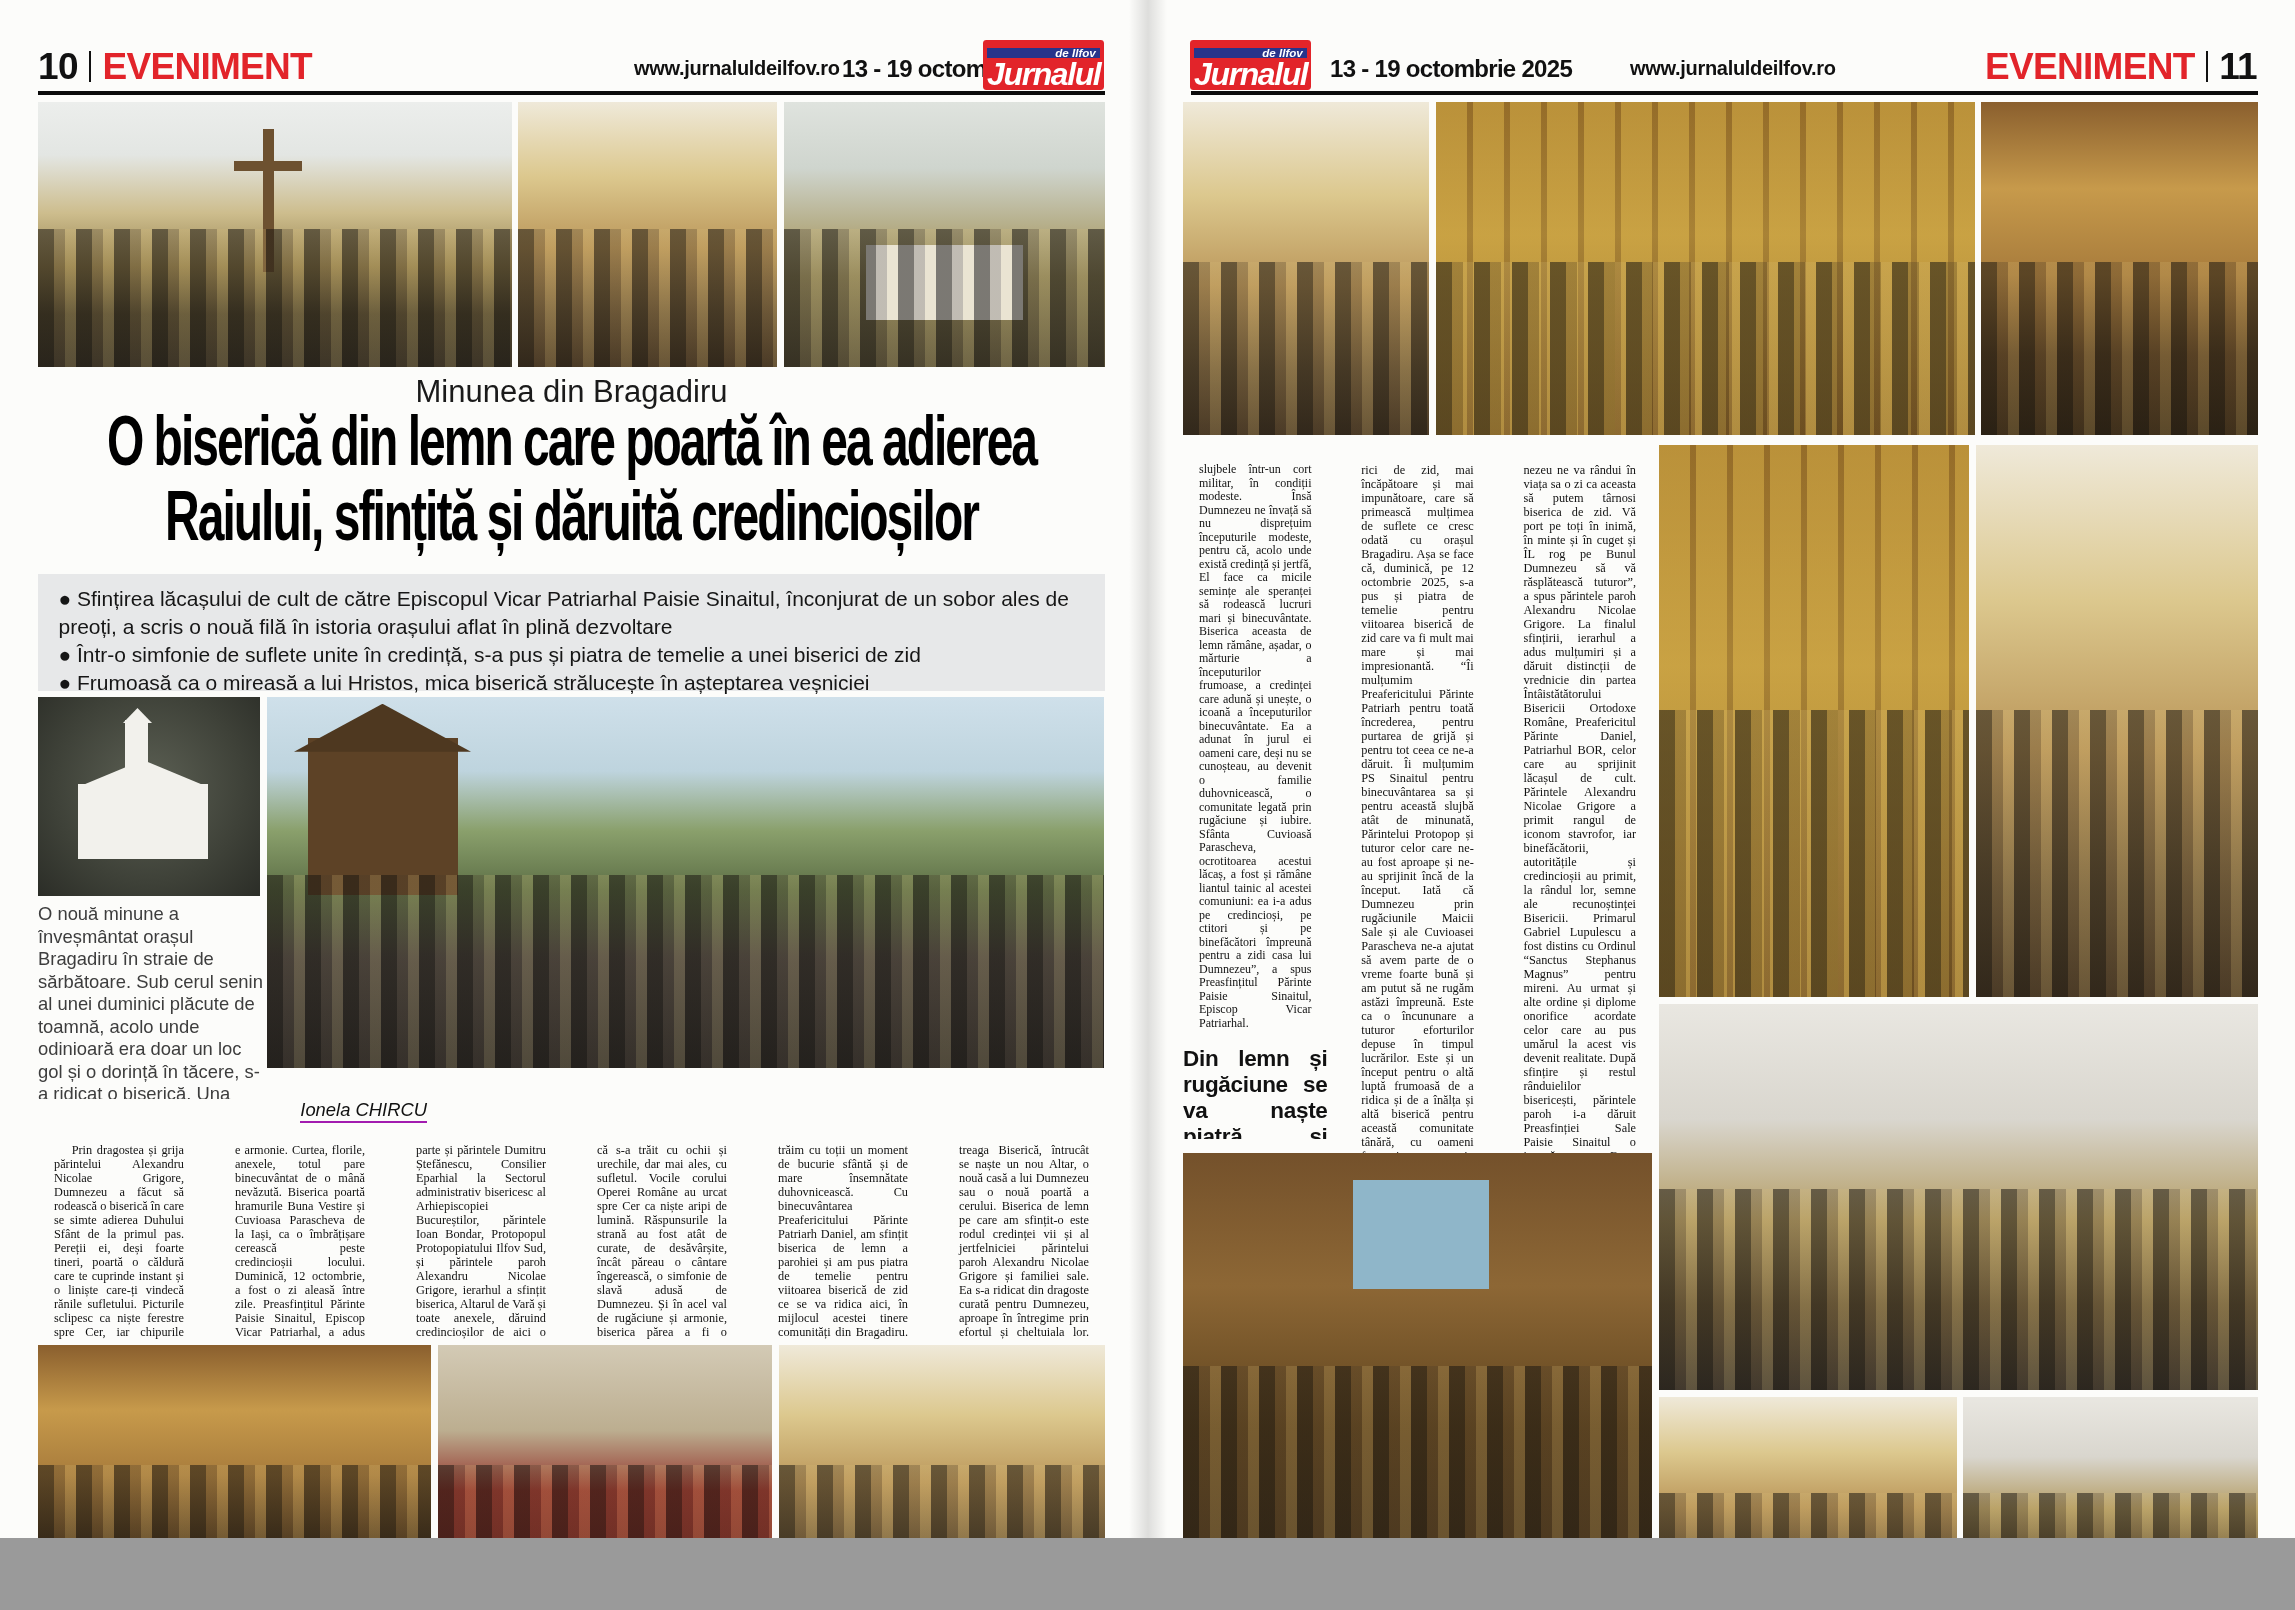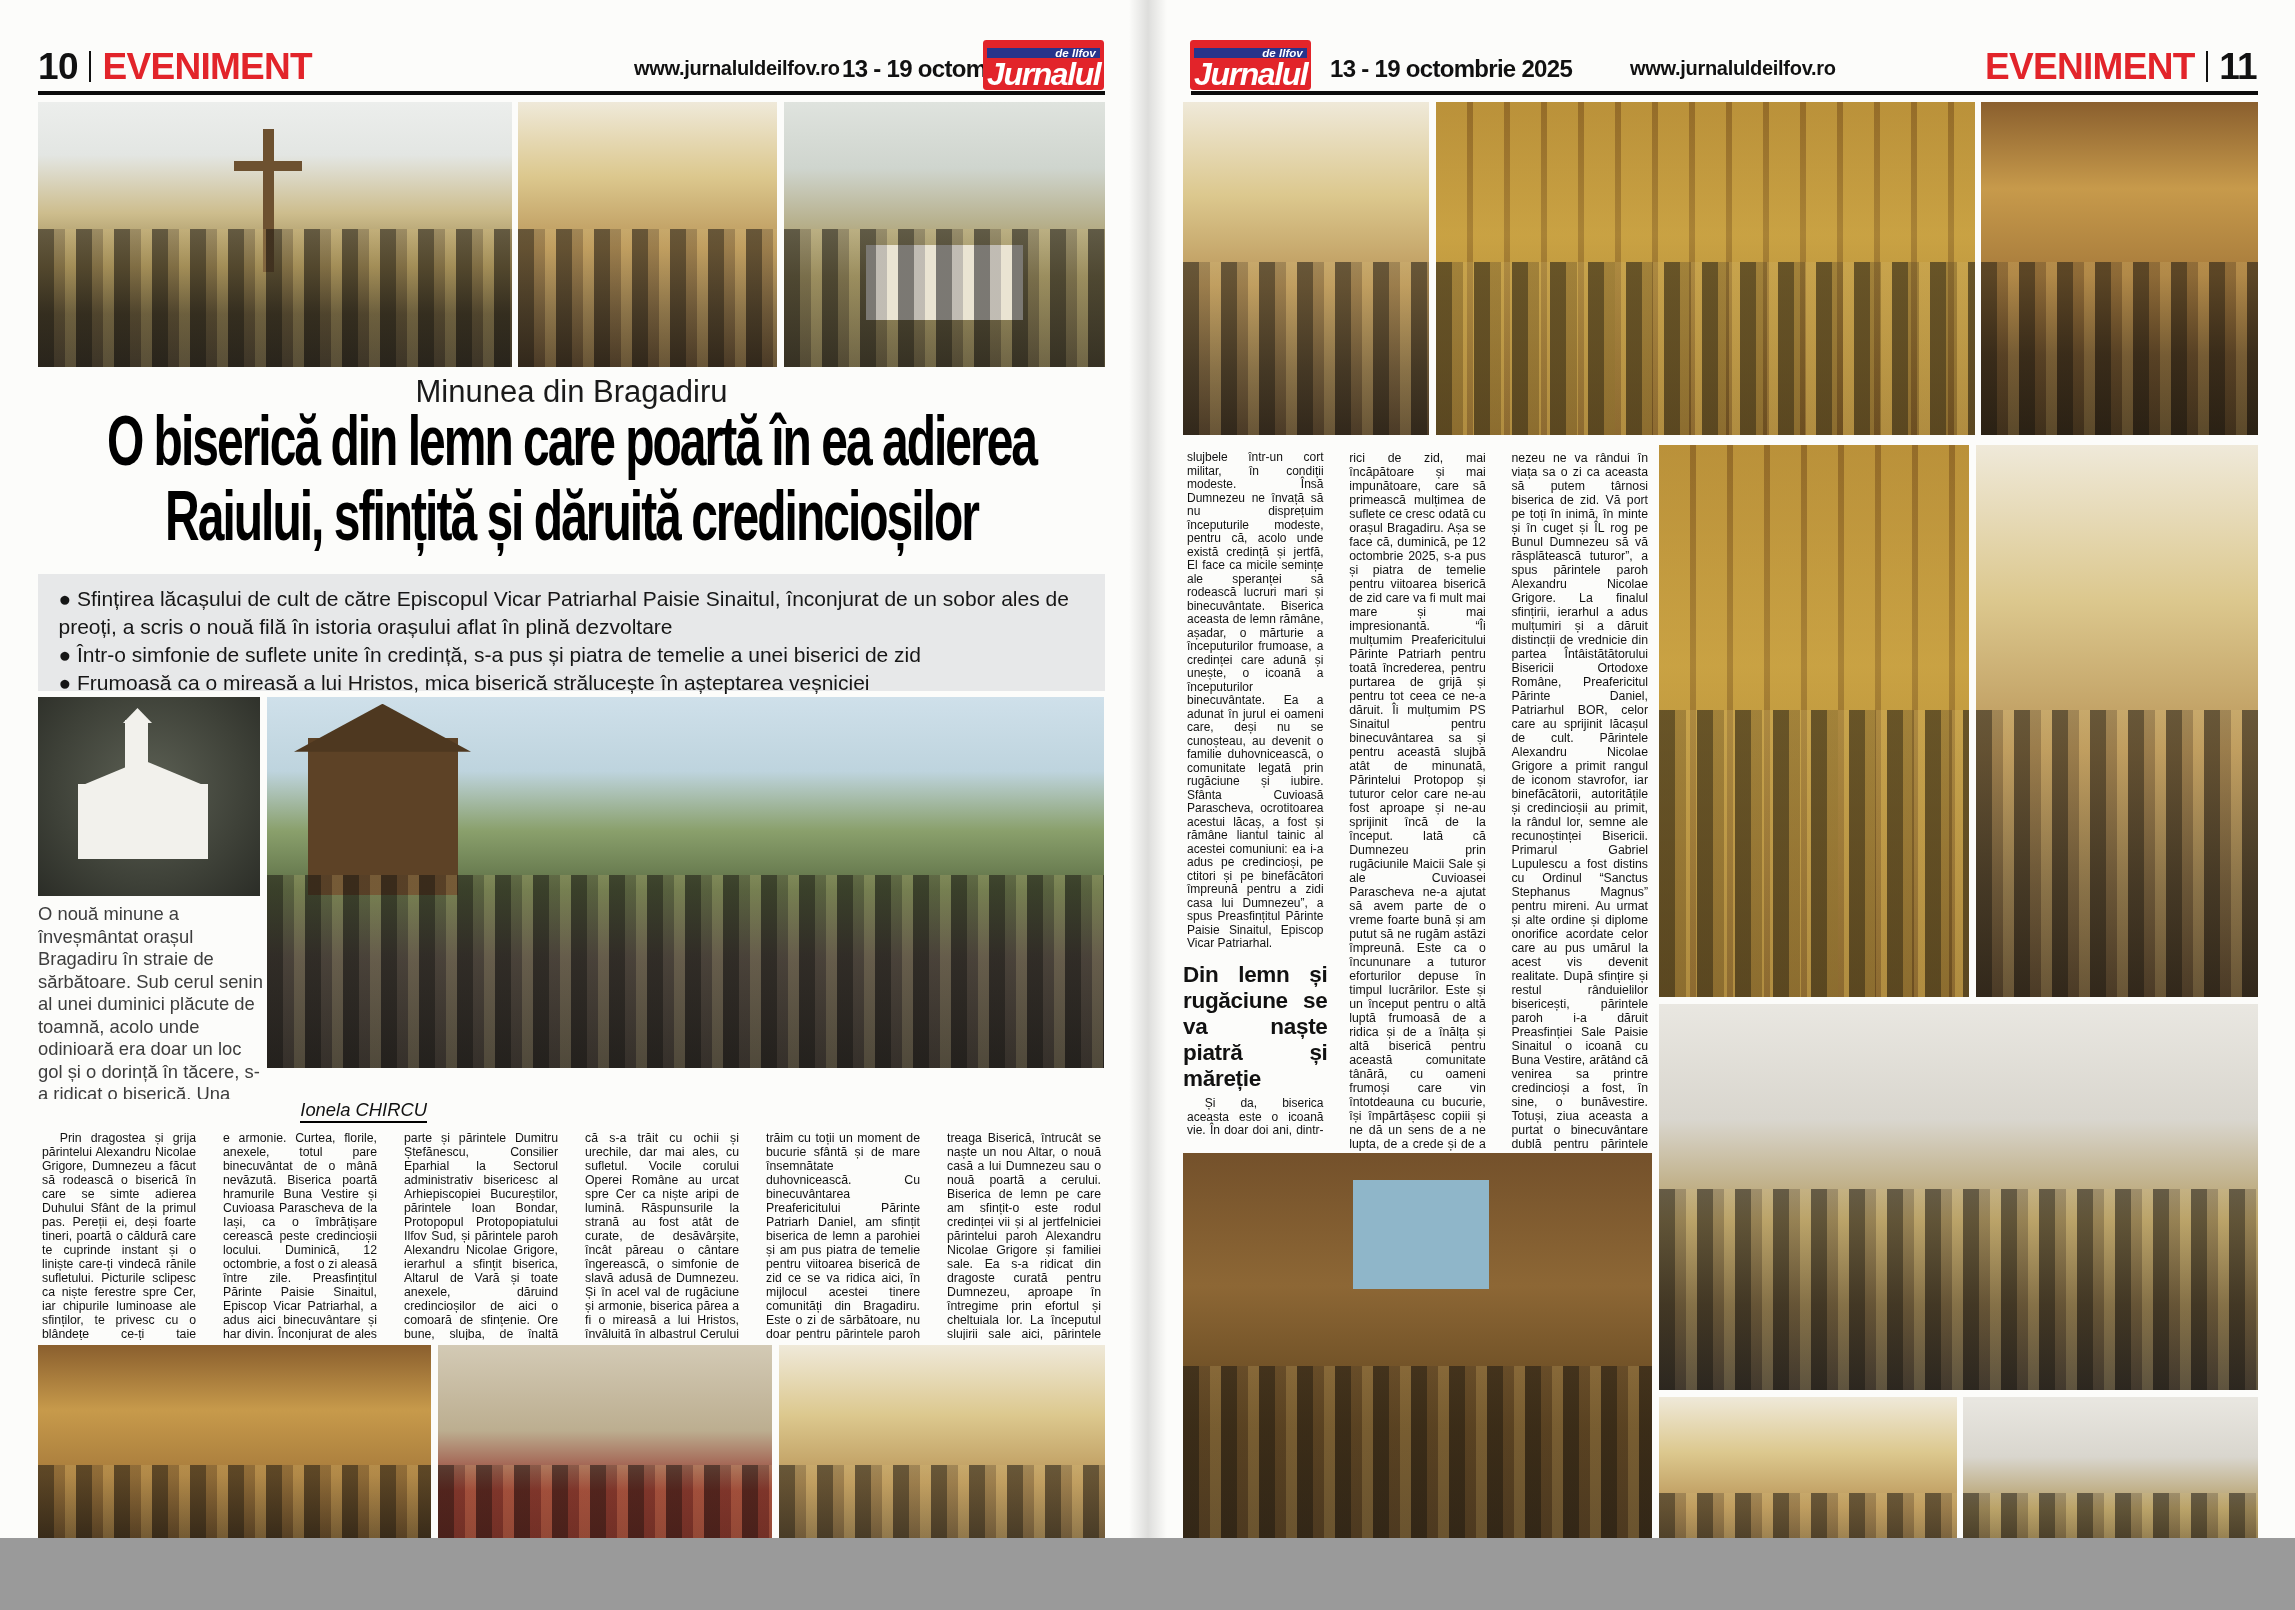--- a/index.html
+++ b/index.html
@@ -45,26 +45,26 @@
   .kicker{position:absolute;left:38px;width:1067px;text-align:center;font-size:31px;color:#1a1a1a;letter-spacing:0;}
   .headline{position:absolute;left:38px;width:1067px;text-align:center;font-weight:bold;font-size:48px;
             line-height:1.08;letter-spacing:-2px;transform:scaleY(1.45);transform-origin:center top;color:#000;}
   .graybox{position:absolute;left:38px;width:1067px;background:#e7e8e9;
            padding:11px 20.5px;box-sizing:border-box;}
   .graybox .b{font-size:21px;line-height:28px;color:#161616;}
 
   
   .lead{position:absolute;font-size:18.4px;line-height:22.5px;color:#3d3d3d;overflow:hidden;}
   .byline{position:absolute;text-align:right;font-size:18.4px;font-style:italic;}
-  .byline span{border-bottom:2px solid #000000;padding-bottom:1.4px;}
+  .byline span{border-bottom:2px solid #a21caf;padding-bottom:1.4px;}
 
   
   .band{position:absolute;display:flex;}
   .bcol{font-size:12.3px;line-height:14px;text-align:justify;overflow:hidden;}
-  .bcol p{margin:4px;text-indent:17.7px;}
+  .bcol p{margin:16px;text-indent:17.7px;font-family:Liberation Serif, serif;}
   .bcol p.noind{text-indent:0;}
   .subhead{font-weight:bold;font-size:22.5px;line-height:26px;margin:11px 0 5.5px 0;letter-spacing:-0.3px;}
 </style>
 </head>
 <body>
 
 <div id="spread">
 
   <div class="headbar" style="left:38px;">
     <span class="pgnum">10</span>

